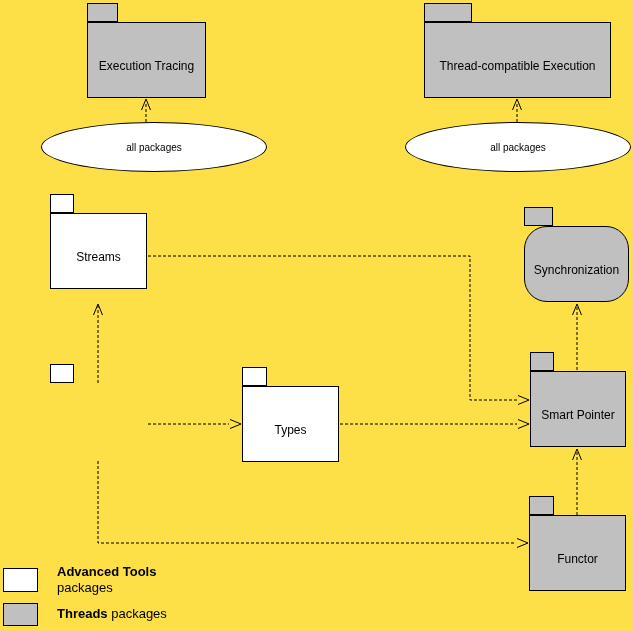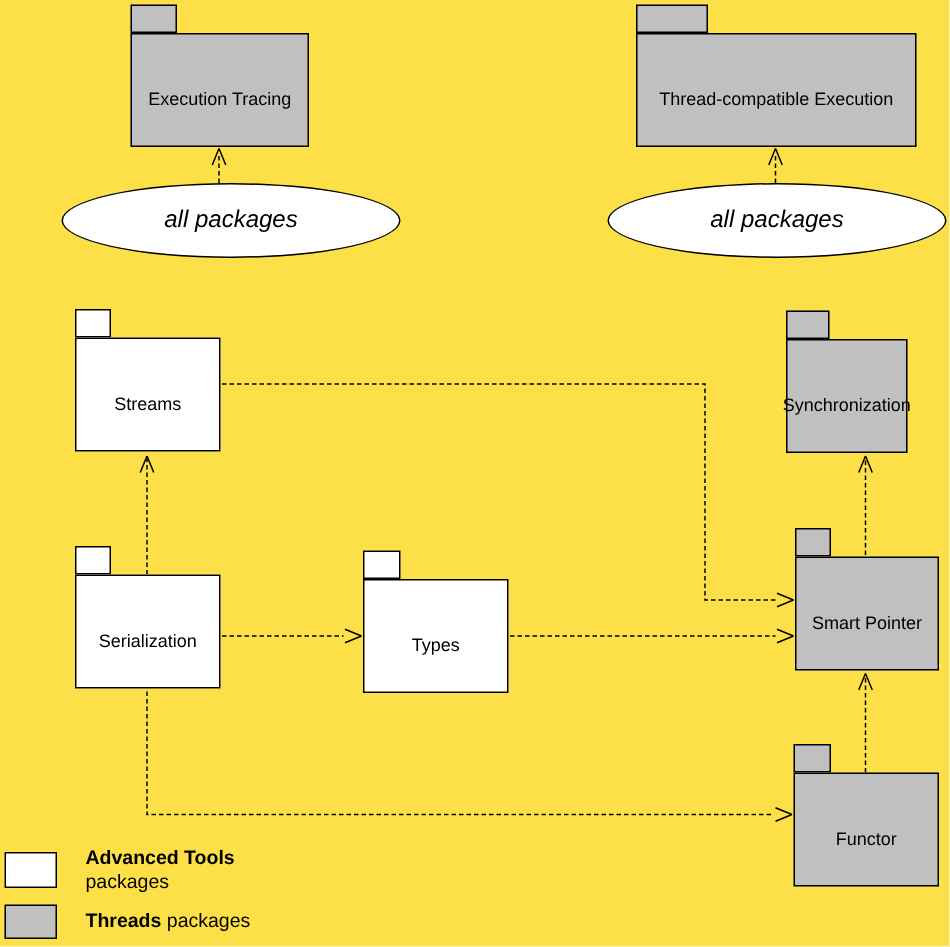--- a/index.html
+++ b/index.html
@@ -42,21 +42,21 @@
   .ellipse {
     position: absolute;
     box-sizing: border-box;
     border: 1px solid #000000;
     border-radius: 50%;
     background: #ffffff;
     display: flex;
     align-items: center;
     justify-content: center;
   }
-  .ellipse-label { font-size: 16px; white-space: nowrap; font-style: italic; }
+  .ellipse-label { font-size: 10px; white-space: nowrap; }
   .legend-swatch {
     position: absolute;
     box-sizing: border-box;
     border: 1px solid #000000;
   }
   .legend-text {
     position: absolute;
     font-size: 13px;
     line-height: 16px;
     white-space: nowrap;
@@ -107,39 +107,36 @@
     </div>
   </div>
 
   <div class="pkg" style="left:424px; top:3px;">
     <div class="pkg-tab fill-threads" style="width:48px;"></div>
     <div class="pkg-body fill-threads" style="width:187px;">
       <span class="pkg-label">Thread-compatible Execution</span>
     </div>
   </div>
 
-  <div class="pkg" style="left:50px; top:206px;">
+  <div class="pkg" style="left:50px; top:194px;">
     <div class="pkg-tab fill-advanced" style="width:24px;"></div>
     <div class="pkg-body fill-advanced" style="width:97px;">
       <span class="pkg-label">Streams</span>
     </div>
   </div>
 
   <div class="pkg" style="left:524px; top:207px;">
     <div class="pkg-tab fill-threads" style="width:29px;"></div>
-    <div class="pkg-body fill-threads" style="width:81px;">
+    <div class="pkg-body fill-threads" style="width:105px;border-radius:23px;">
       <span class="pkg-label">Synchronization</span>
     </div>
   </div>
 
   <div class="pkg" style="left:50px; top:364px;">
     <div class="pkg-tab fill-advanced" style="width:24px;"></div>
-    <div class="pkg-body fill-advanced" style="width:97px;">
-      <span class="pkg-label">Serialization</span>
-    </div>
   </div>
 
   <div class="pkg" style="left:530px; top:352px;">
     <div class="pkg-tab fill-threads" style="width:24px;"></div>
     <div class="pkg-body fill-threads" style="width:96px;">
       <span class="pkg-label">Smart Pointer</span>
     </div>
   </div>
 
   <div class="pkg" style="left:242px; top:367px;">

